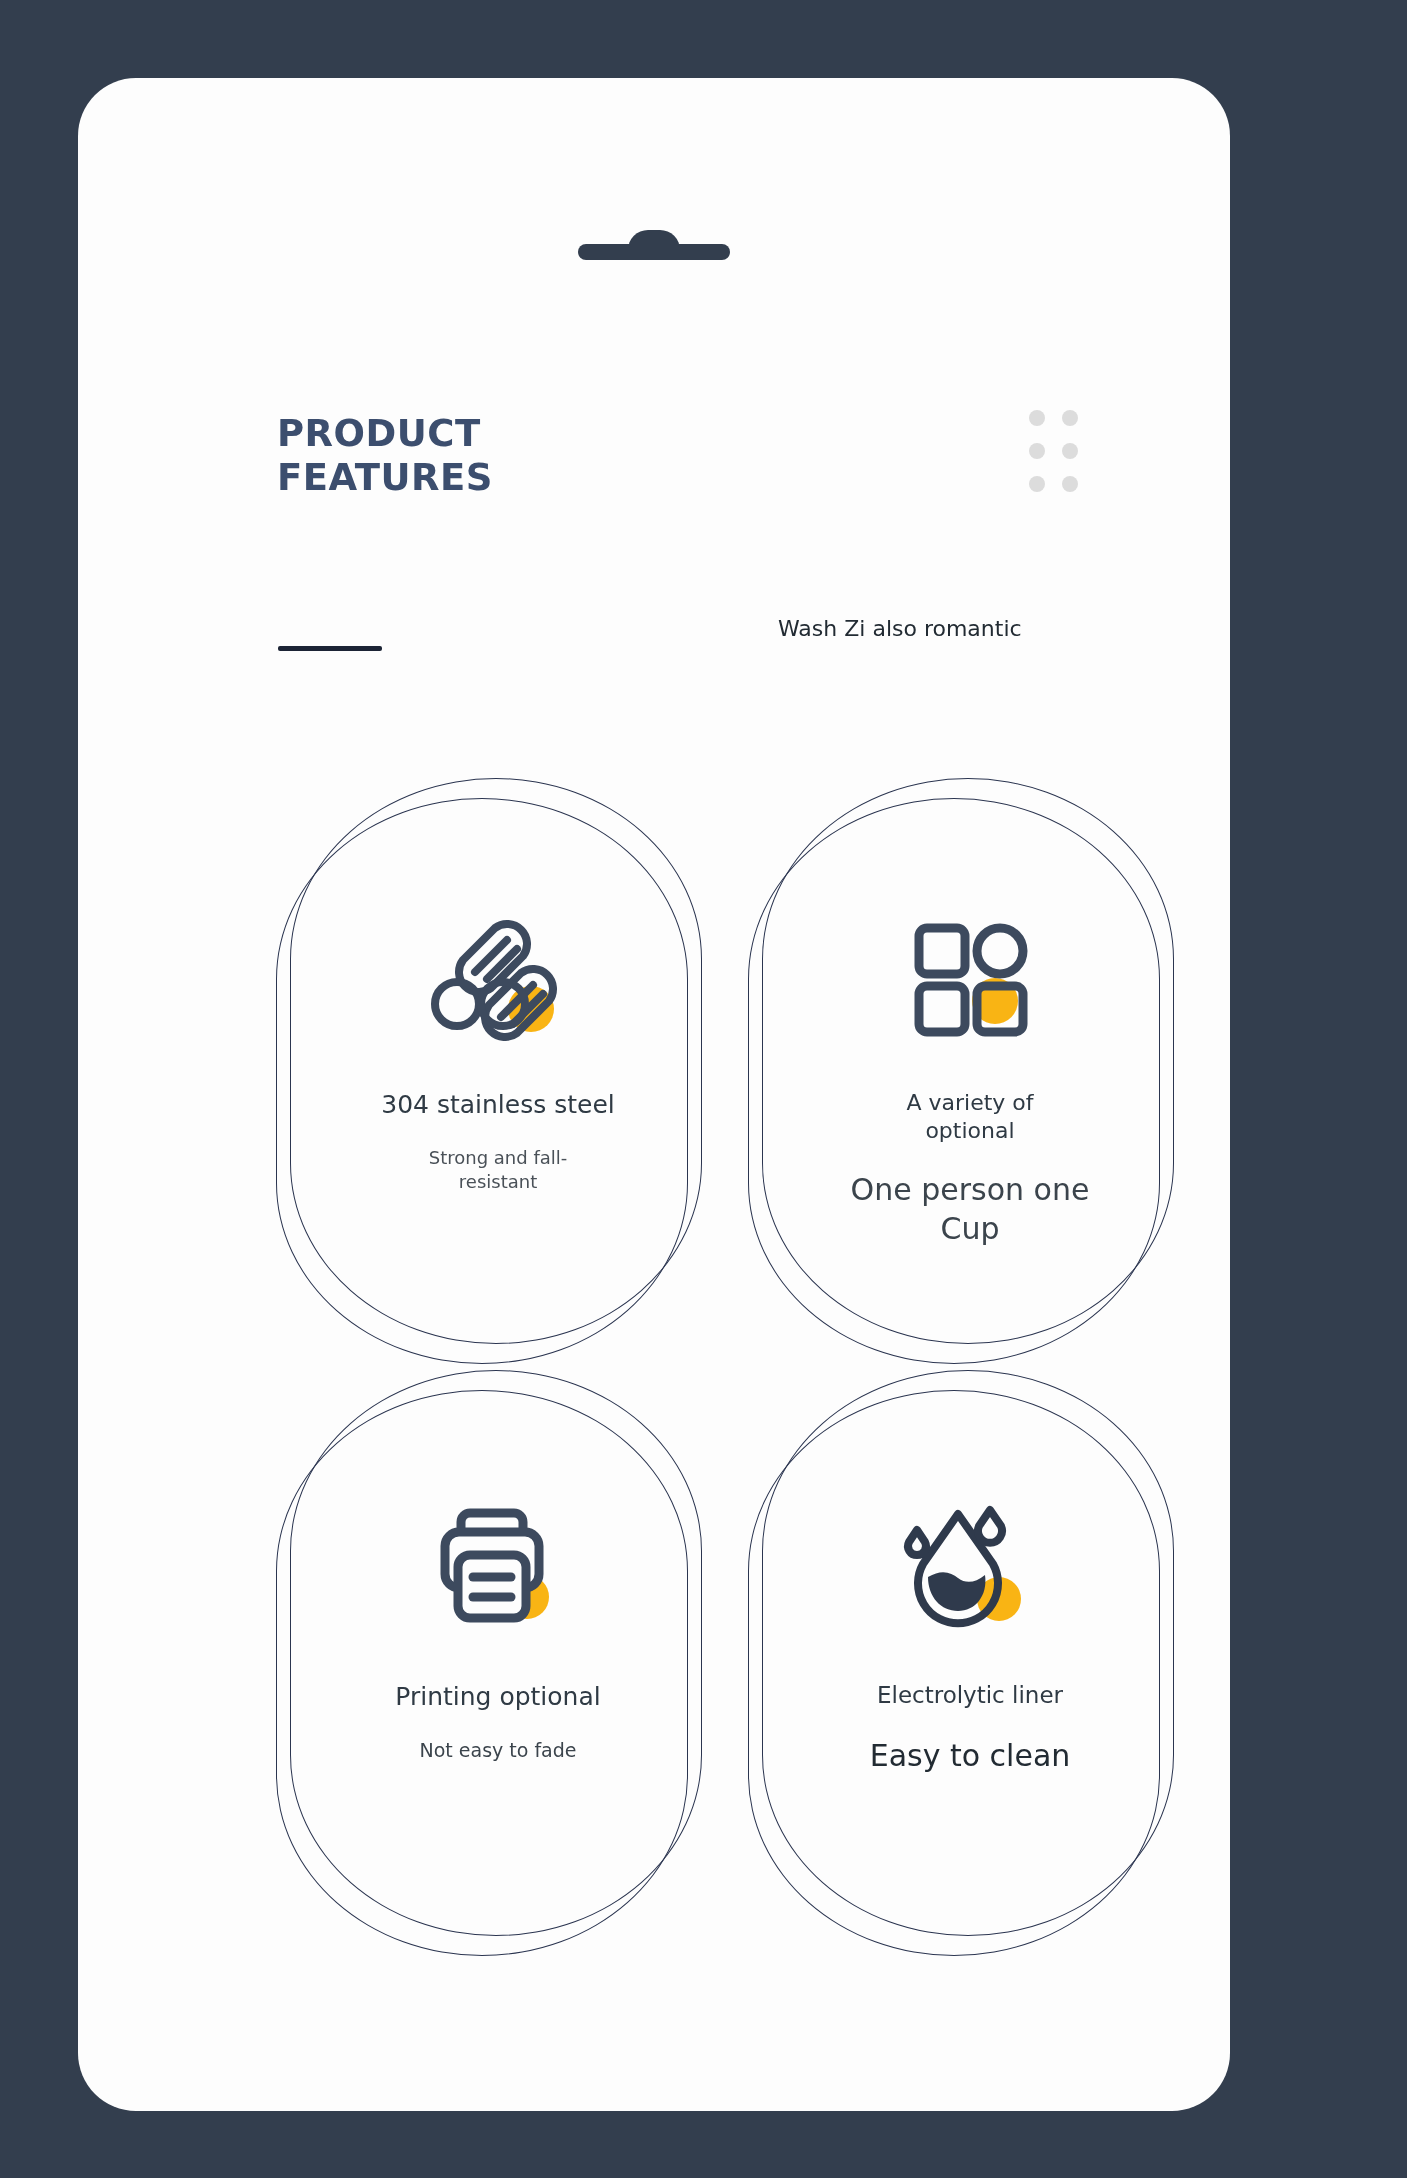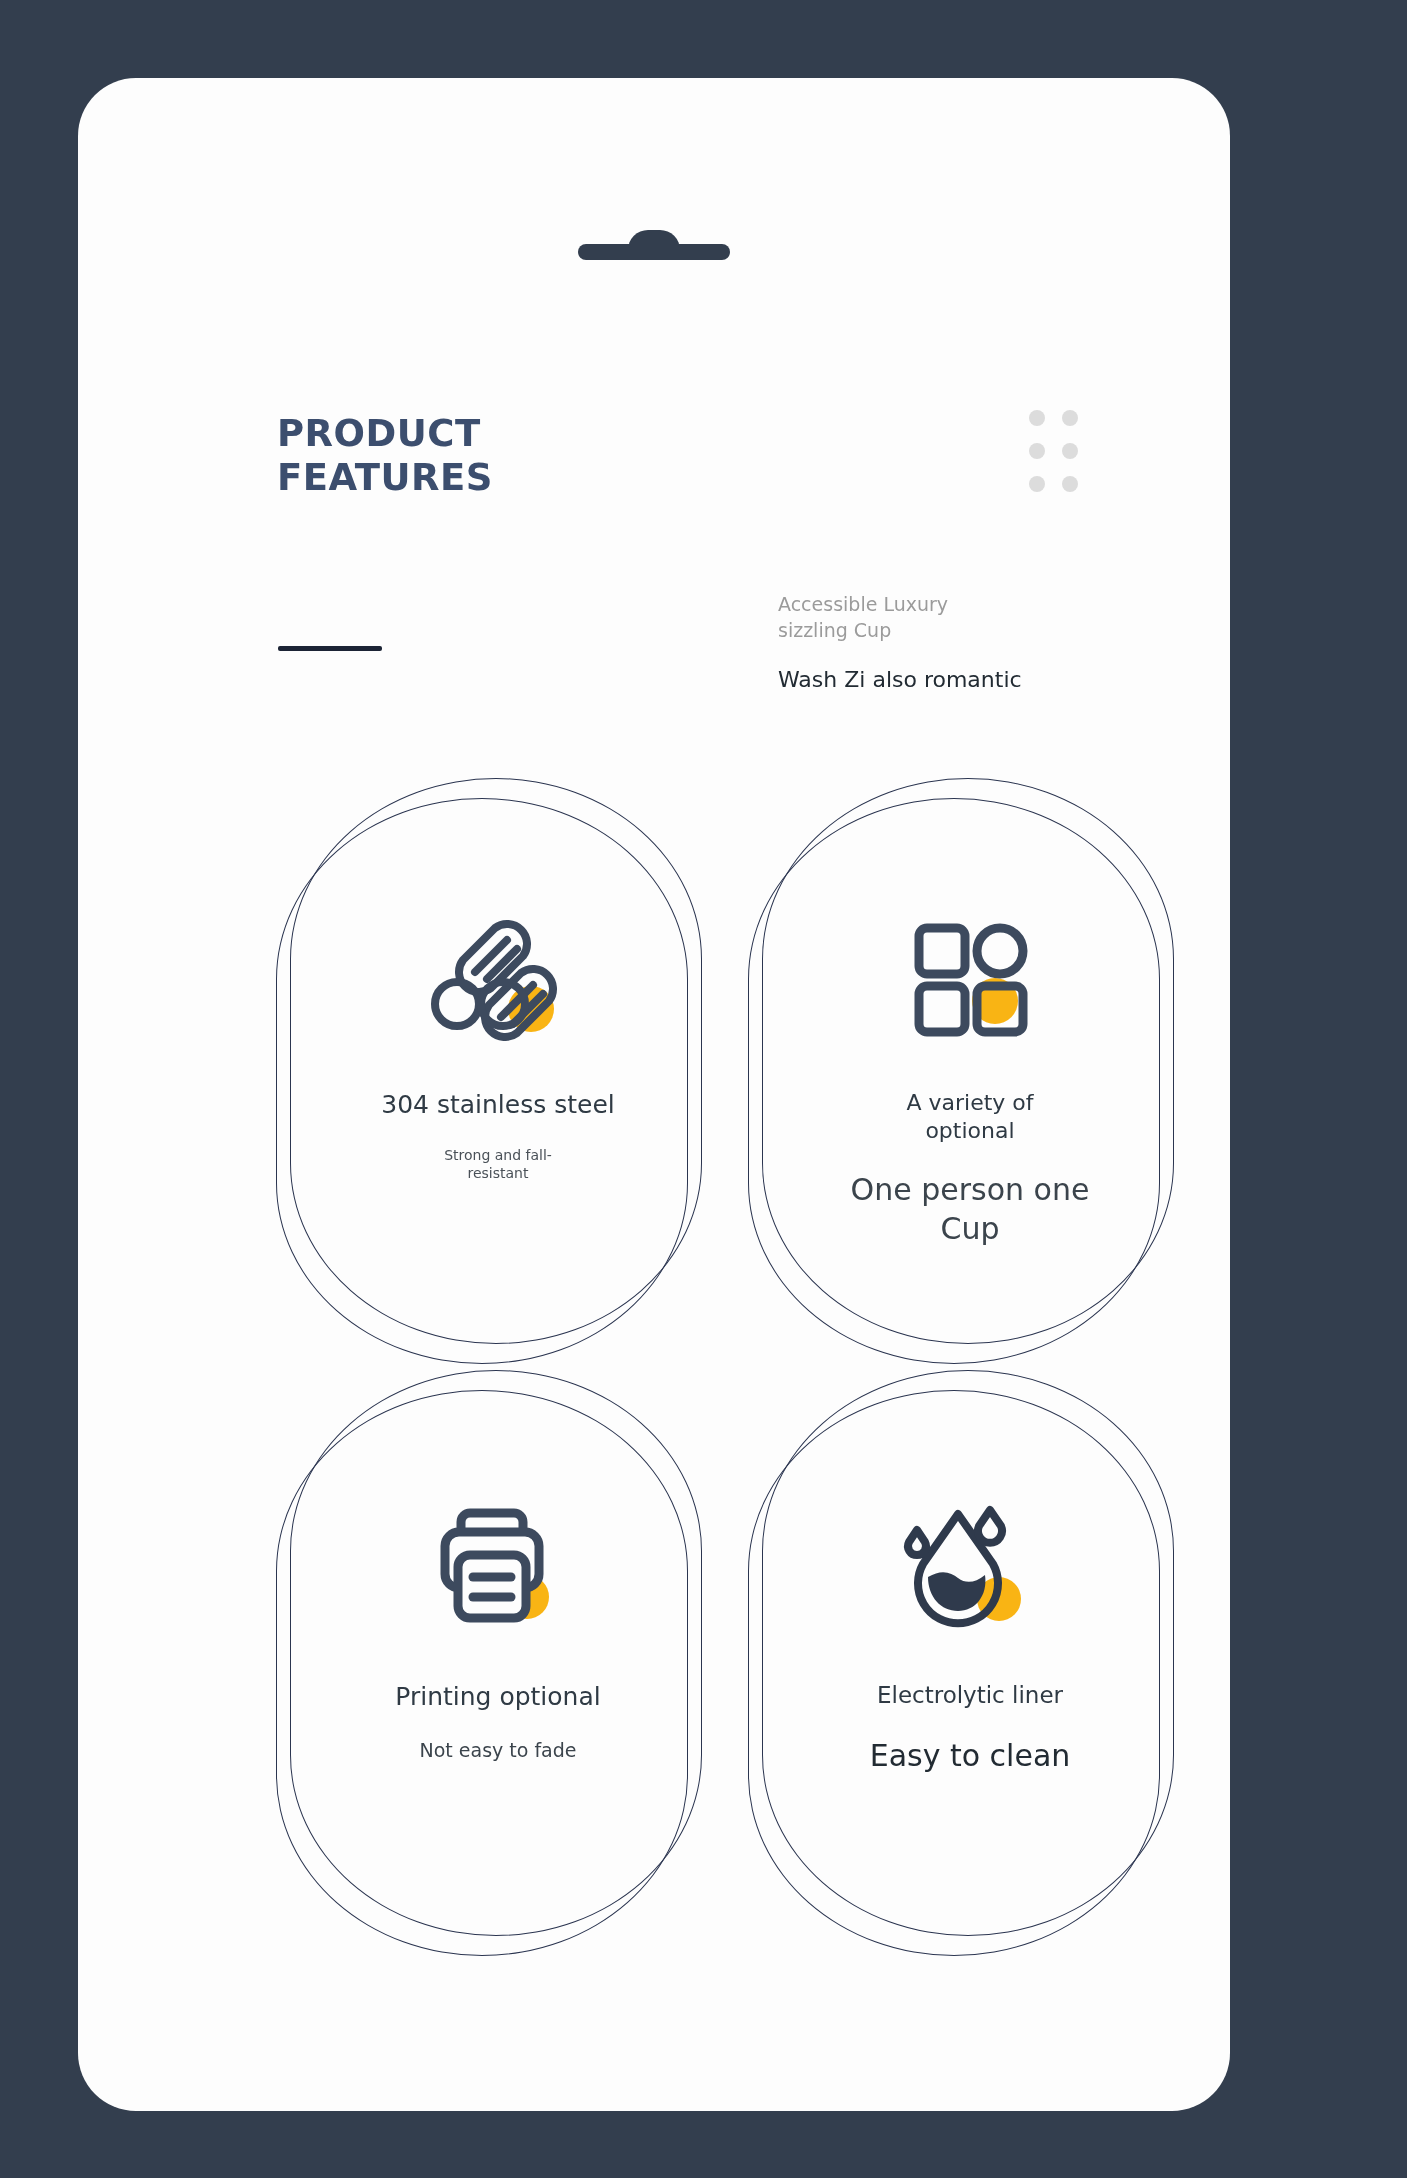--- a/index.html
+++ b/index.html
@@ -187,21 +187,21 @@
   }
   .card-subtitle {
     margin-top: 26px;
     font-size: 19px;
     line-height: 1.3;
     color: #3b444c;
     text-align: center;
     white-space: pre-line;
   }
   
-  .feature-card[data-variant="small-sub"] .card-subtitle { font-size: 14px; color: #4a5158; }
+  .feature-card[data-variant="small-sub"] .card-subtitle { font-size: 18px; color: #4a5158; }
   .feature-card[data-variant="small-title"] .card-title { font-size: 22px; }
   .feature-card[data-variant="small-title"] .card-subtitle { font-size: 30px; }
   .feature-card[data-variant="big-sub"] .card-title { font-size: 23px; }
   .feature-card[data-variant="big-sub"] .card-subtitle { font-size: 30px; color: #222b33; }
 </style>
 </head>
 <body>
 
 <div id="device-frame">
   <div id="device-screen">
@@ -221,22 +221,20 @@
       <span class="dot"></span>
       <span class="dot"></span>
       <span class="dot"></span>
       <span class="dot"></span>
       <span class="dot"></span>
     </div>
 
     <div id="divider-rule"></div>
 
     <div id="subhead-block">
-      <p id="subhead-muted">Accessible Luxury
-sizzling Cup</p>
       <p id="subhead-strong">Wash Zi also romantic</p>
     </div>
 
     <div id="features-grid">
 
       <div class="feature-card" data-variant="small-sub">
         <div class="oval-outer"></div>
         <div class="oval-inner"></div>
         <div class="card-body">
           <div class="card-icon">

